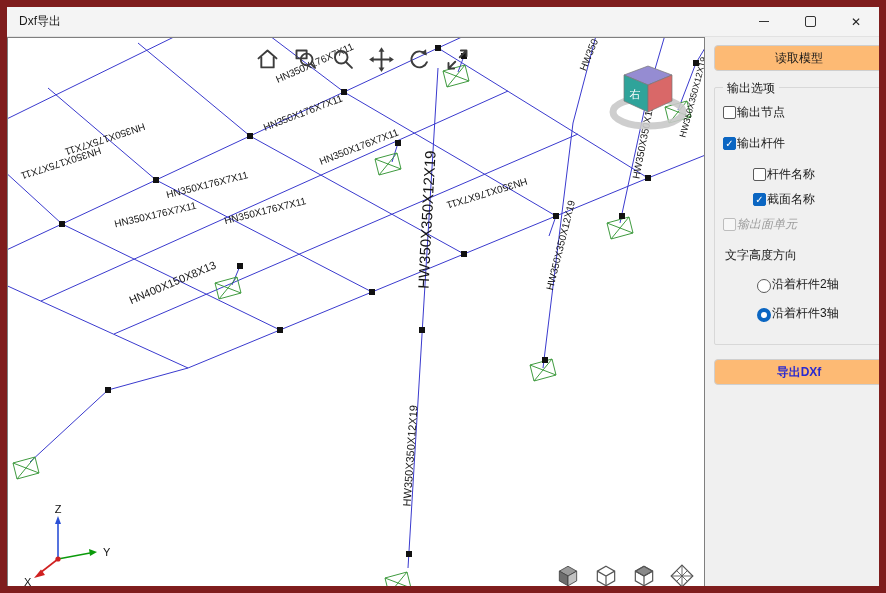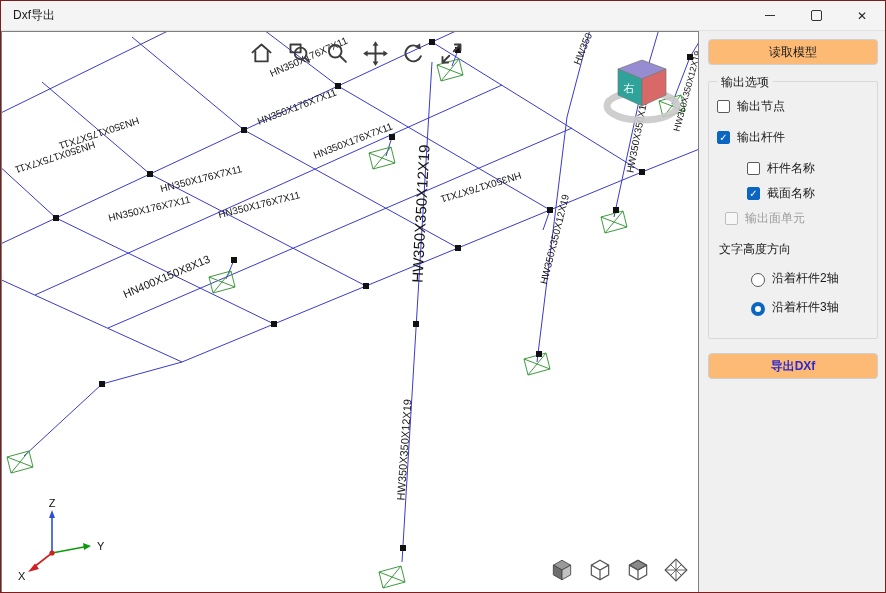--- a/index.html
+++ b/index.html
@@ -1,16 +1,16 @@
 <!DOCTYPE html>
 <html><head>
 <meta charset="utf-8">
 <style>
   html,body{margin:0;padding:0;background:#cfcfcf;font-family:"Liberation Sans","DejaVu Sans",sans-serif;}
-  .window{position:relative;width:886px;height:593px;background:#f0f0f0;border:1px solid #7f1d1d;box-sizing:border-box;overflow:hidden;}
+  .window{position:relative;width:886px;height:593px;background:#f0f0f0;border:7px solid #7f1d1d;box-sizing:border-box;overflow:hidden;}
   
   .titlebar{position:absolute;left:0;top:0;width:100%;height:30px;background:#f4f4f4;border-bottom:1px solid #e2e2e2;display:flex;align-items:center;box-sizing:border-box;}
   .titlebar .title{font-size:12px;color:#1a1a1a;padding-left:12px;flex:1;}
   .winbtns{display:flex;height:100%;}
   .winbtn{width:46px;height:100%;display:flex;align-items:center;justify-content:center;color:#222;font-size:12px;}
   .min-glyph{width:10px;height:1px;background:#333;}
   .max-glyph{width:9px;height:9px;border:1px solid #333;border-radius:2px;}
   
   .viewport{position:absolute;left:0;top:30px;width:698px;height:563px;background:#ffffff;border:1px solid #7f7f7f;box-sizing:border-box;}
   .viewport svg.model{position:absolute;left:0;top:0;}
@@ -22,21 +22,21 @@
   .axes{position:absolute;left:8px;bottom:6px;}
   .axes text{font-size:11px;fill:#111;font-family:"Liberation Sans",sans-serif;}
   .dtoolbar{position:absolute;left:545px;bottom:8px;display:flex;gap:8px;}
   .dicon{width:30px;height:30px;display:flex;align-items:center;justify-content:center;}
   
   .panel{position:absolute;left:698px;top:30px;width:188px;height:563px;background:#f0f0f0;box-sizing:border-box;padding:8px 9px;}
   .btn{display:block;width:100%;height:26px;background:#fdba74;border:1px solid #cfcfcf;border-radius:4px;font-size:12px;color:#1a1a1a;font-family:inherit;}
   .btn.export{margin-top:14px;font-weight:bold;}
   .groupbox{position:relative;margin-top:16px;border:1px solid #d8d8d8;border-radius:2px;padding:16px 8px 10px 8px;}
   .groupbox .gtitle{position:absolute;top:-8px;left:8px;background:#f0f0f0;padding:0 4px;font-size:12px;color:#1a1a1a;text-align:center;}
-  .chk,.radio{display:flex;align-items:center;gap:7px;margin-bottom:14px;font-size:12px;color:#1a1a1a;cursor:default;}
+  .chk,.radio{display:flex;align-items:center;gap:1px;margin-bottom:14px;font-size:12px;color:#1a1a1a;cursor:default;}
   .chk.sub{margin-bottom:8px;}
   .chk .box{width:13px;height:13px;box-sizing:border-box;border:1px solid #5a5a5a;border-radius:2px;background:#fff;font-size:10px;line-height:12px;text-align:center;color:#fff;flex:0 0 13px;}
   .chk .box.checked{background:#0b66c2;border-color:#0b66c2;}
   .chk.disabled{color:#9c9c9c;}
   .chk.disabled .box{border-color:#bdbdbd;background:#f7f7f7;}
   .dirlabel{font-size:12px;color:#1a1a1a;margin:6px 0 12px 2px;}
   .radio{margin-left:34px;margin-bottom:12px;align-items:flex-end;}
   .radio .dot{width:14px;height:14px;box-sizing:border-box;border:1px solid #5a5a5a;border-radius:50%;background:#fff;flex:0 0 14px;}
   .radio .dot.sel{border:4px solid #0b66c2;}
   .model text{font-family:"Liberation Sans","DejaVu Sans",sans-serif;}
@@ -284,21 +284,21 @@
             <span>输出杆件</span>
           </label>
           <label class="chk sub" style="margin-left: 30px;">
             <span class="box"></span>
             <span>杆件名称</span>
           </label>
           <label class="chk sub" style="margin-left: 30px;">
             <span class="box checked">✓</span>
             <span>截面名称</span>
           </label>
-          <label class="chk disabled" style="margin-left: 8px;">
+          <label class="chk disabled" style="margin-left: 0px; font-style: italic;">
             <span class="box"></span>
             <span>输出面单元</span>
           </label>
         </div>
       <div class="dirlabel">文字高度方向</div>
       <div id="radio-list">
           <label class="radio">
             <span class="dot"></span>
             <span>沿着杆件2轴</span>
           </label>

